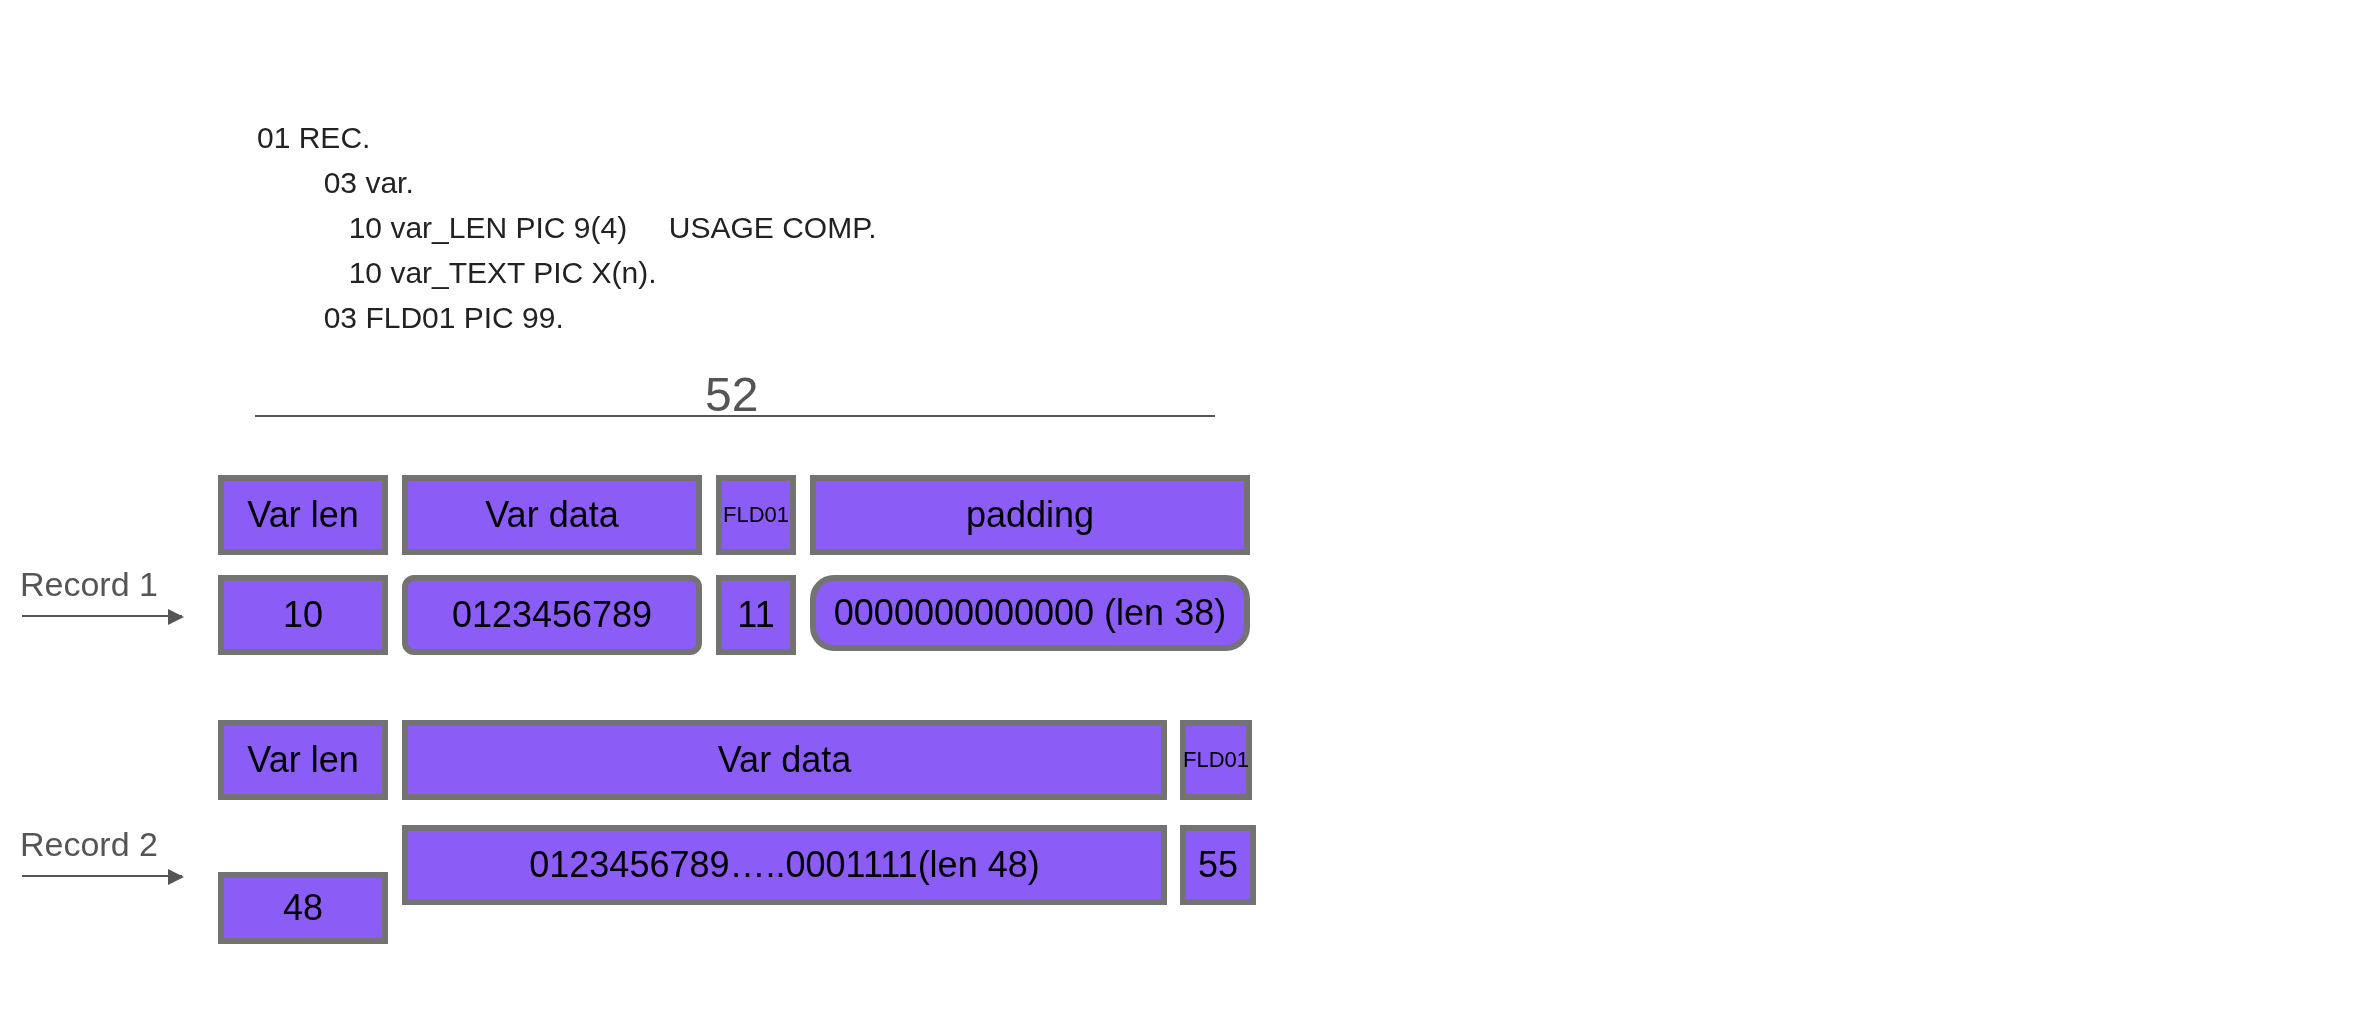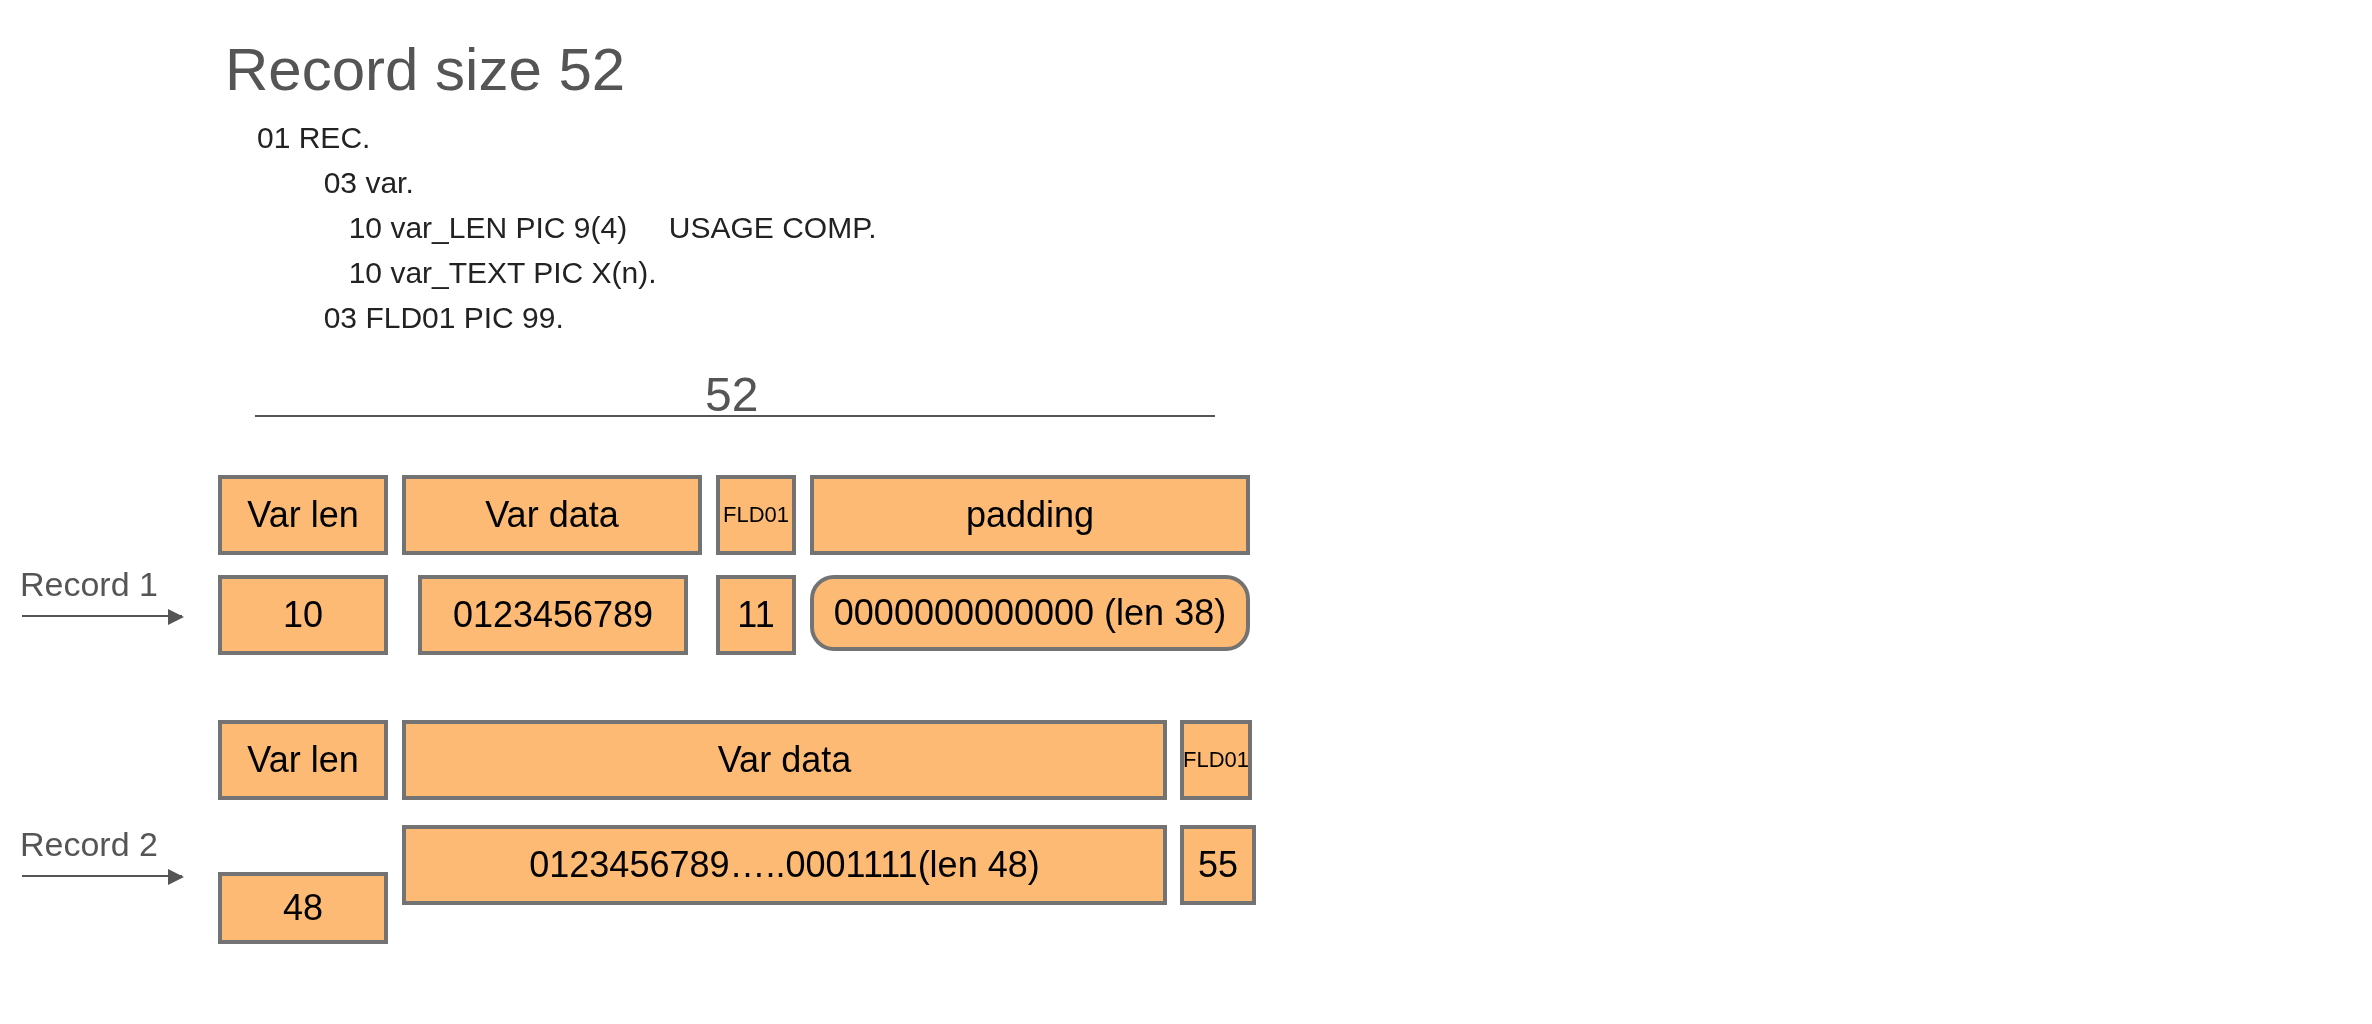--- a/index.html
+++ b/index.html
@@ -65,55 +65,54 @@
     right: -2px;
     top: -8px;
     width: 0;
     height: 0;
     border-left: 16px solid #555;
     border-top: 8px solid transparent;
     border-bottom: 8px solid transparent;
   }
   .cell {
     position: absolute;
-    border: 4px solid #737373;
+    border: 6px solid #737373;
     display: flex;
     align-items: center;
     justify-content: center;
-    background: #fdba74;
+    background: #8b5cf6;
     font-size: 36px;
   }
   .cell.small { font-size: 22px; }
 </style>
 </head>
 <body>
 
 <div class="canvas">
 
-  <div class="title">Record size 52</div>
 
   <div class="code-block"><span>01 REC.</span>
 <span>        03 var.</span>
 <span>           10 var_LEN PIC 9(4)     USAGE COMP.</span>
 <span>           10 var_TEXT PIC X(n).</span>
 <span>        03 FLD01 PIC 99.</span></div>
 
   <div class="total-label">52</div>
   <div class="hr-line"></div>
 
   <div class="rec-label" style="left:20px; top:565px;">Record 1</div>
   <div class="arrow" style="left:22px; top:615px; width:160px;"></div>
 
   <div class="cell" style="left:218px; top:475px; width:170px; height:80px;">Var len</div>
   <div class="cell" style="left:402px; top:475px; width:300px; height:80px;">Var data</div>
   <div class="cell small" style="left:716px; top:475px; width:80px; height:80px;">FLD01</div>
   <div class="cell" style="left:810px; top:475px; width:440px; height:80px;">padding</div>
 
   <div class="cell" style="left:218px; top:575px; width:170px; height:80px;">10</div>
-  <div class="cell" style="left:418px; top:575px; width:270px; height:80px;">0123456789</div>
+  <div class="cell" style="left:402px; top:575px; width:300px; height:80px;border-radius:12px;">0123456789</div>
   <div class="cell" style="left:716px; top:575px; width:80px; height:80px;">11</div>
   <div class="cell" style="left:810px; top:575px; width:440px; height:76px;border-radius:24px;">0000000000000 (len 38)</div>
 
   <div class="rec-label" style="left:20px; top:825px;">Record 2</div>
   <div class="arrow" style="left:22px; top:875px; width:160px;"></div>
 
   <div class="cell" style="left:218px; top:720px; width:170px; height:80px;">Var len</div>
   <div class="cell" style="left:402px; top:720px; width:765px; height:80px;">Var data</div>
   <div class="cell small" style="left:1180px; top:720px; width:72px; height:80px;">FLD01</div>
 

